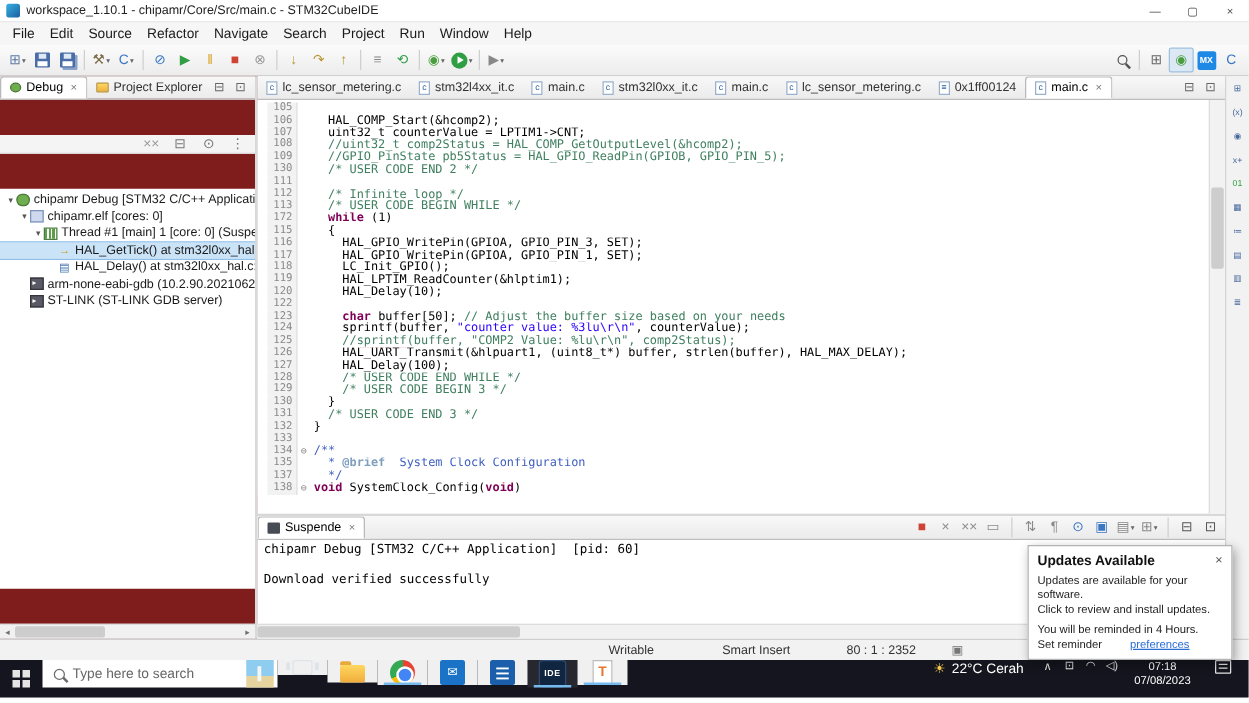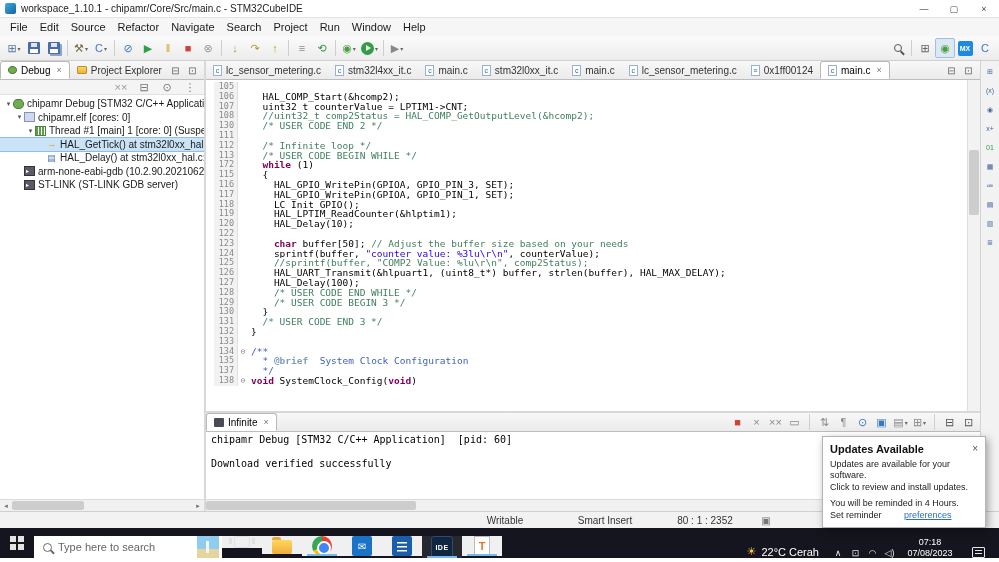--- a/index.html
+++ b/index.html
@@ -34,21 +34,21 @@
   .i-save::after,.i-saveall::after{content:"";position:absolute;bottom:1px;left:2px;width:8px;height:4px;background:#fff;}
   .i-saveall{box-shadow:2px 2px 0 #8aa3c9;}
   .i-run{width:13px;height:13px;border-radius:50%;background:#2f9e44;position:relative;display:inline-block;}
   .i-run::after{content:"";position:absolute;left:5px;top:3.5px;border-left:5px solid #fff;border-top:3px solid transparent;border-bottom:3px solid transparent;}
   .i-mag{width:8px;height:8px;border:1.5px solid #555;border-radius:50%;position:relative;display:inline-block;}
   .i-mag::after{content:"";position:absolute;right:-4px;bottom:-2px;width:5px;height:1.5px;background:#555;transform:rotate(45deg);}
   .i-mx{width:15px;height:15px;background:#1e88e5;border-radius:2px;color:#fff;font-size:7px;font-weight:bold;display:flex;align-items:center;justify-content:center;}
 
   
   .main{flex:1;display:flex;min-height:0;background:#f0f0f0;}
-  .left-panel{width:206px;flex:none;display:flex;flex-direction:column;border-right:2px solid #d8d8d8;background:#1d4ed8;min-height:0;}
+  .left-panel{width:206px;flex:none;display:flex;flex-direction:column;border-right:2px solid #d8d8d8;background:#7f1d1d;min-height:0;gap:28px;}
   .center{flex:1;display:flex;flex-direction:column;min-width:0;min-height:0;}
   .right-strip{width:19px;flex:none;background:#f2f2f2;border-left:1px solid #d4d4d4;display:flex;flex-direction:column;align-items:center;padding-top:3px;gap:5px;}
   .rs-ic{width:16px;height:14px;display:flex;align-items:center;justify-content:center;font-size:7px;color:#46679c;}
 
   
   .tabrow{height:19px;background:linear-gradient(#f8f8f8,#ebebeb);border-bottom:1px solid #bdbdbd;display:flex;align-items:stretch;flex:none;}
   .tabs-strip{display:flex;min-width:0;overflow:hidden;flex:1;}
   .vtab{display:flex;align-items:center;gap:4px;padding:0 7px;font-size:10px;color:#333;white-space:nowrap;}
   .vtab.act{background:#fff;border:1px solid #b9b9b9;border-bottom-color:#fff;border-radius:3px 3px 0 0;color:#000;}
   .tx{font-size:9px;color:#777;margin-left:2px;}
@@ -121,21 +121,21 @@
   
   .notification{position:absolute;right:13px;bottom:30px;width:164px;background:#fff;border:1px solid #b4b4b4;box-shadow:2px 3px 8px rgba(0,0,0,.35);padding:6px 7px;z-index:60;}
   .ntitle-row{display:flex;align-items:center;margin-bottom:4px;}
   .ntitle{font-size:11px;font-weight:bold;color:#111;flex:1;}
   .nclose{font-size:10px;color:#555;}
   .nbody{font-size:9px;color:#222;line-height:11.5px;}
   .nspace{height:5px;}
   .nlink{color:#2a6cd4;text-decoration:underline;padding-left:20px;}
 
   
-  .taskbar{height:30px;flex:none;background:#15151f;display:flex;align-items:flex-end;color:#e8e8e8;}
+  .taskbar{height:30px;flex:none;background:#15151f;display:flex;align-items:flex-start;color:#e8e8e8;}
   .tslot{height:100%;display:flex;align-items:center;justify-content:center;position:relative;flex:none;}
   .tslot.start{width:34px;}
   .tslot.app{width:40px;}
   .tslot.running::after{content:"";position:absolute;left:5px;right:5px;bottom:0;height:2px;background:#76b9ed;}
   .tslot.activeapp{background:rgba(255,255,255,.08);}
   .win-logo{width:14px;height:14px;background-image:linear-gradient(#e4e4e4,#e4e4e4),linear-gradient(#e4e4e4,#e4e4e4),linear-gradient(#e4e4e4,#e4e4e4),linear-gradient(#e4e4e4,#e4e4e4);background-size:6px 6px;background-position:0 0,8px 0,0 8px,8px 8px;background-repeat:no-repeat;}
   .searchbox{width:188px;background:#fff;display:flex;align-items:center;gap:6px;padding-left:9px;flex:none;}
   .searchbox .mag{width:9px;height:9px;border:1.5px solid #6a6a6a;border-radius:50%;position:relative;flex:none;}
   .searchbox .mag::after{content:"";position:absolute;right:-4px;bottom:-2px;width:5px;height:1.5px;background:#6a6a6a;transform:rotate(45deg);}
   .search-text{font-size:11px;color:#666;flex:1;white-space:nowrap;overflow:hidden;}
@@ -431,20 +431,26 @@
               <span class="ct"><span class="tp">  uint32_t counterValue = LPTIM1-&gt;CNT;</span></span>
             </div>
             <div class="cl">
               <span class="ga"></span>
               <span class="ln">108</span>
               <span class="fold"></span>
               <span class="ct"><span class="tc">  //uint32_t comp2Status = HAL_COMP_GetOutputLevel(&amp;hcomp2);</span></span>
             </div>
             <div class="cl">
               <span class="ga"></span>
+              <span class="ln">109</span>
+              <span class="fold"></span>
+              <span class="ct"><span class="tc">  //GPIO_PinState pb5Status = HAL_GPIO_ReadPin(GPIOB, GPIO_PIN_5);</span></span>
+            </div>
+            <div class="cl">
+              <span class="ga"></span>
               <span class="ln">130</span>
               <span class="fold"></span>
               <span class="ct"><span class="tp">  </span><span class="tc">/* USER CODE END 2 */</span></span>
             </div>
             <div class="cl">
               <span class="ga"></span>
               <span class="ln">111</span>
               <span class="fold"></span>
               <span class="ct"></span>
             </div>
@@ -601,21 +607,21 @@
           </div>
         <div class="vscroll">
           <div class="vthumb"></div>
         </div>
       </div>
       <div class="console">
         <div class="tabrow console-tabrow">
           <div class="tabs-strip" id="console-tabs">
               <div class="vtab act">
                 <span class="ti con"></span>
-                <span class="tl">Infinite</span>
+                <span class="tl">Suspende</span>
                 <span class="tx">×</span>
               </div>
             </div>
           <div class="icons" id="console-icons">
               <div class="cbtn">
                 <span class="g" style="color:#cf4336">■</span>
               </div>
               <div class="cbtn">
                 <span class="g" style="color:#8a8a8a">×</span>
               </div>

